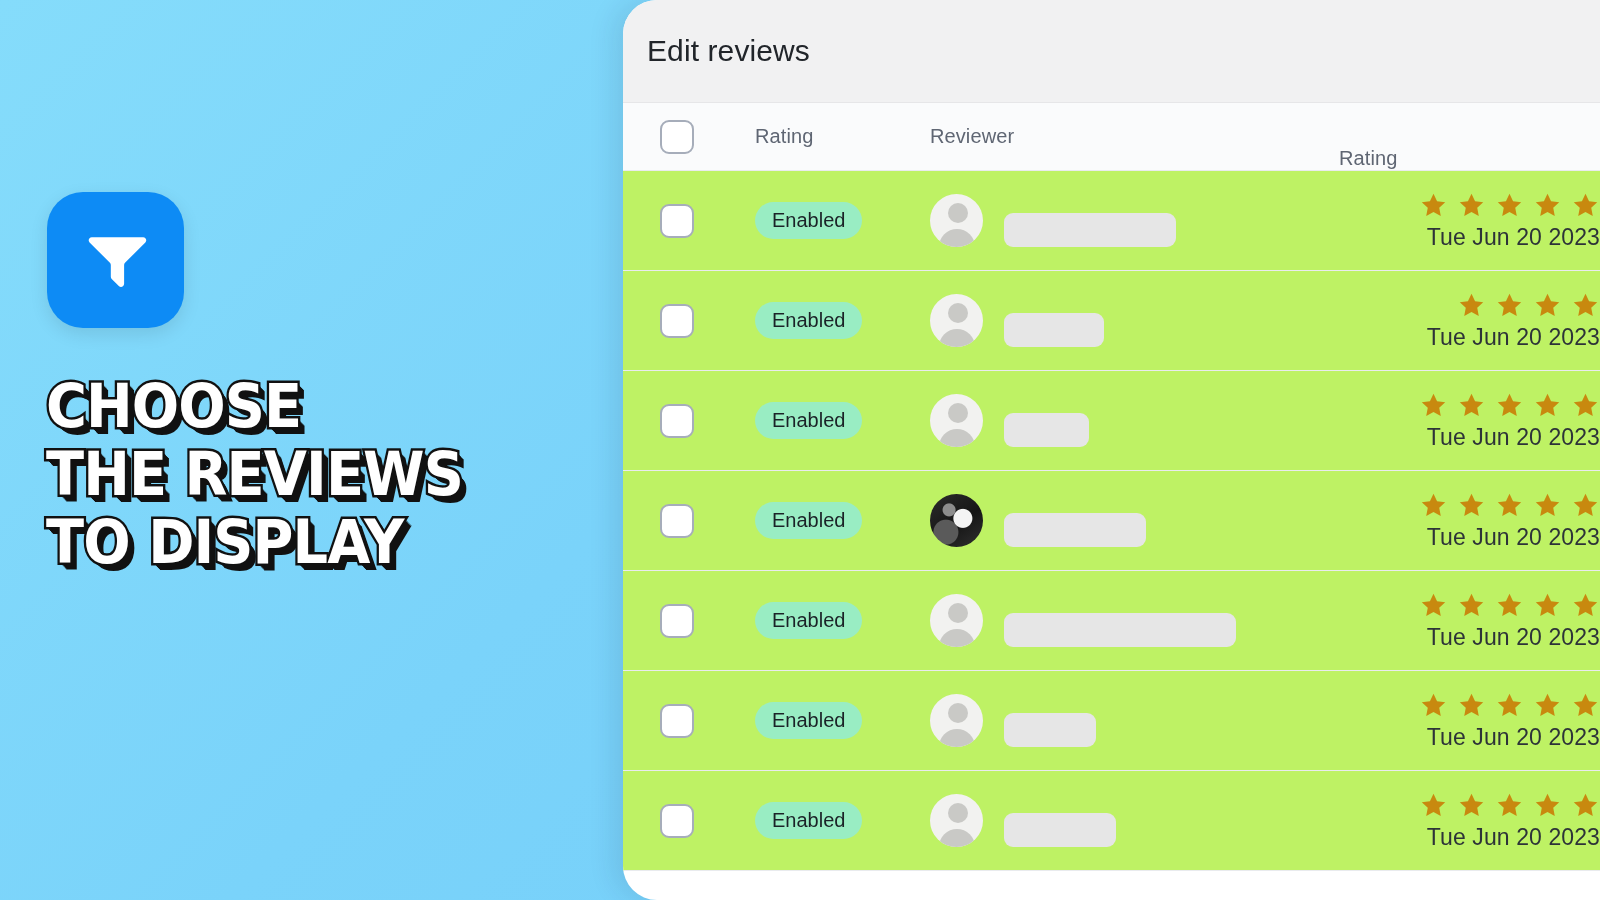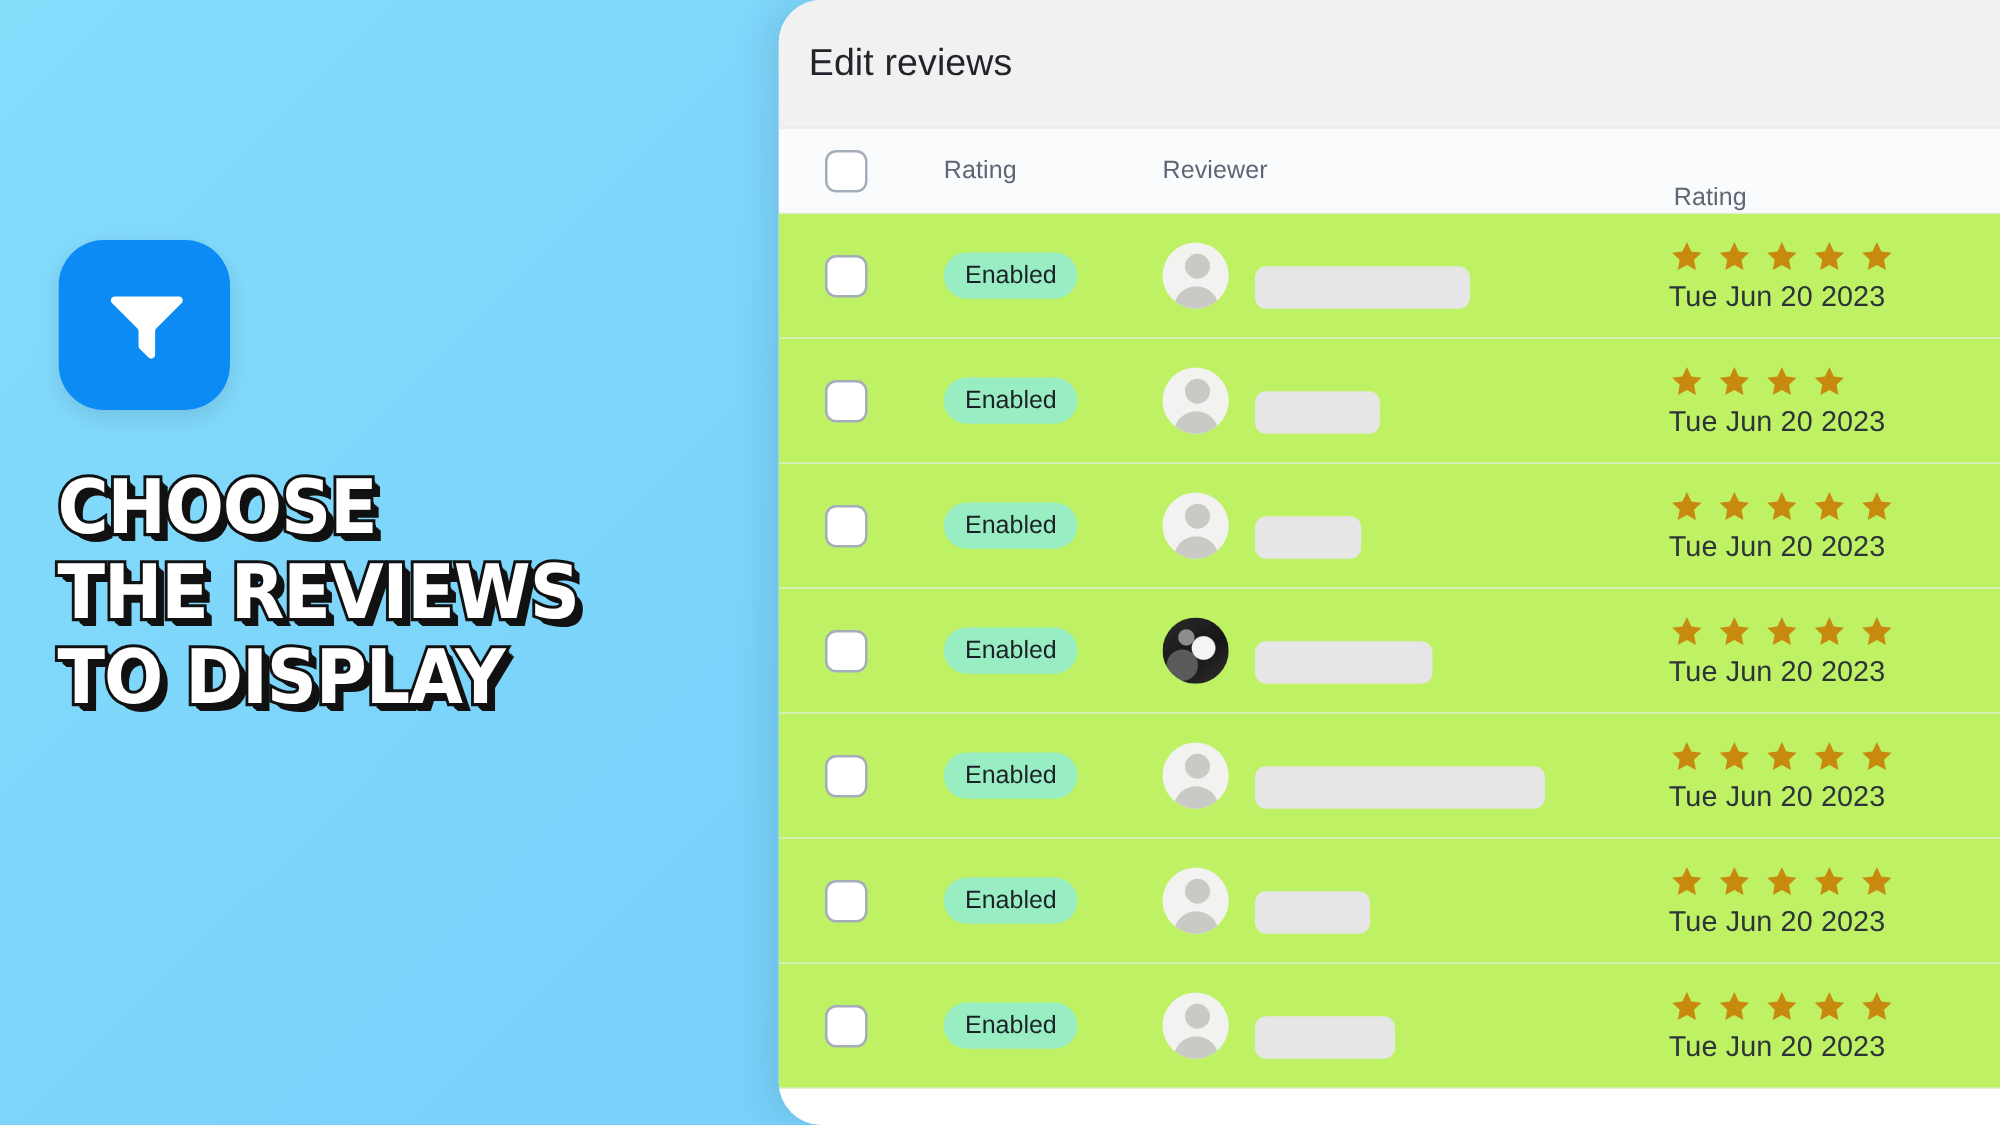--- a/index.html
+++ b/index.html
@@ -74,21 +74,21 @@
   #thead.trow {
     height:68px; background:#fafbfc;
     border-bottom:1px solid #e9ebee;
   }
   .trow.body { height:100px; background:#bef264; }
 
   .c-check { width:95px; flex:0 0 95px; display:flex; align-items:center; }
   .c-status{ width:175px; flex:0 0 175px; }
   .c-rev   { flex:1 1 auto; display:flex; align-items:flex-end; }
   .c-rating{ width:265px; flex:0 0 265px; display:flex; flex-direction:column;
-             align-items:flex-start; justify-content:center; }
+             align-items:flex-end; justify-content:center; }
 
   .chk {
     width:34px; height:34px; border:2px solid #a6adba;
     border-radius:9px; background:#fff; display:block;
   }
 
   .th {
     font-size:20px; color:#5f6673; font-weight:400; letter-spacing:.1px;
   }
   #thead .c-rating { align-items:flex-start; justify-content:center; }

